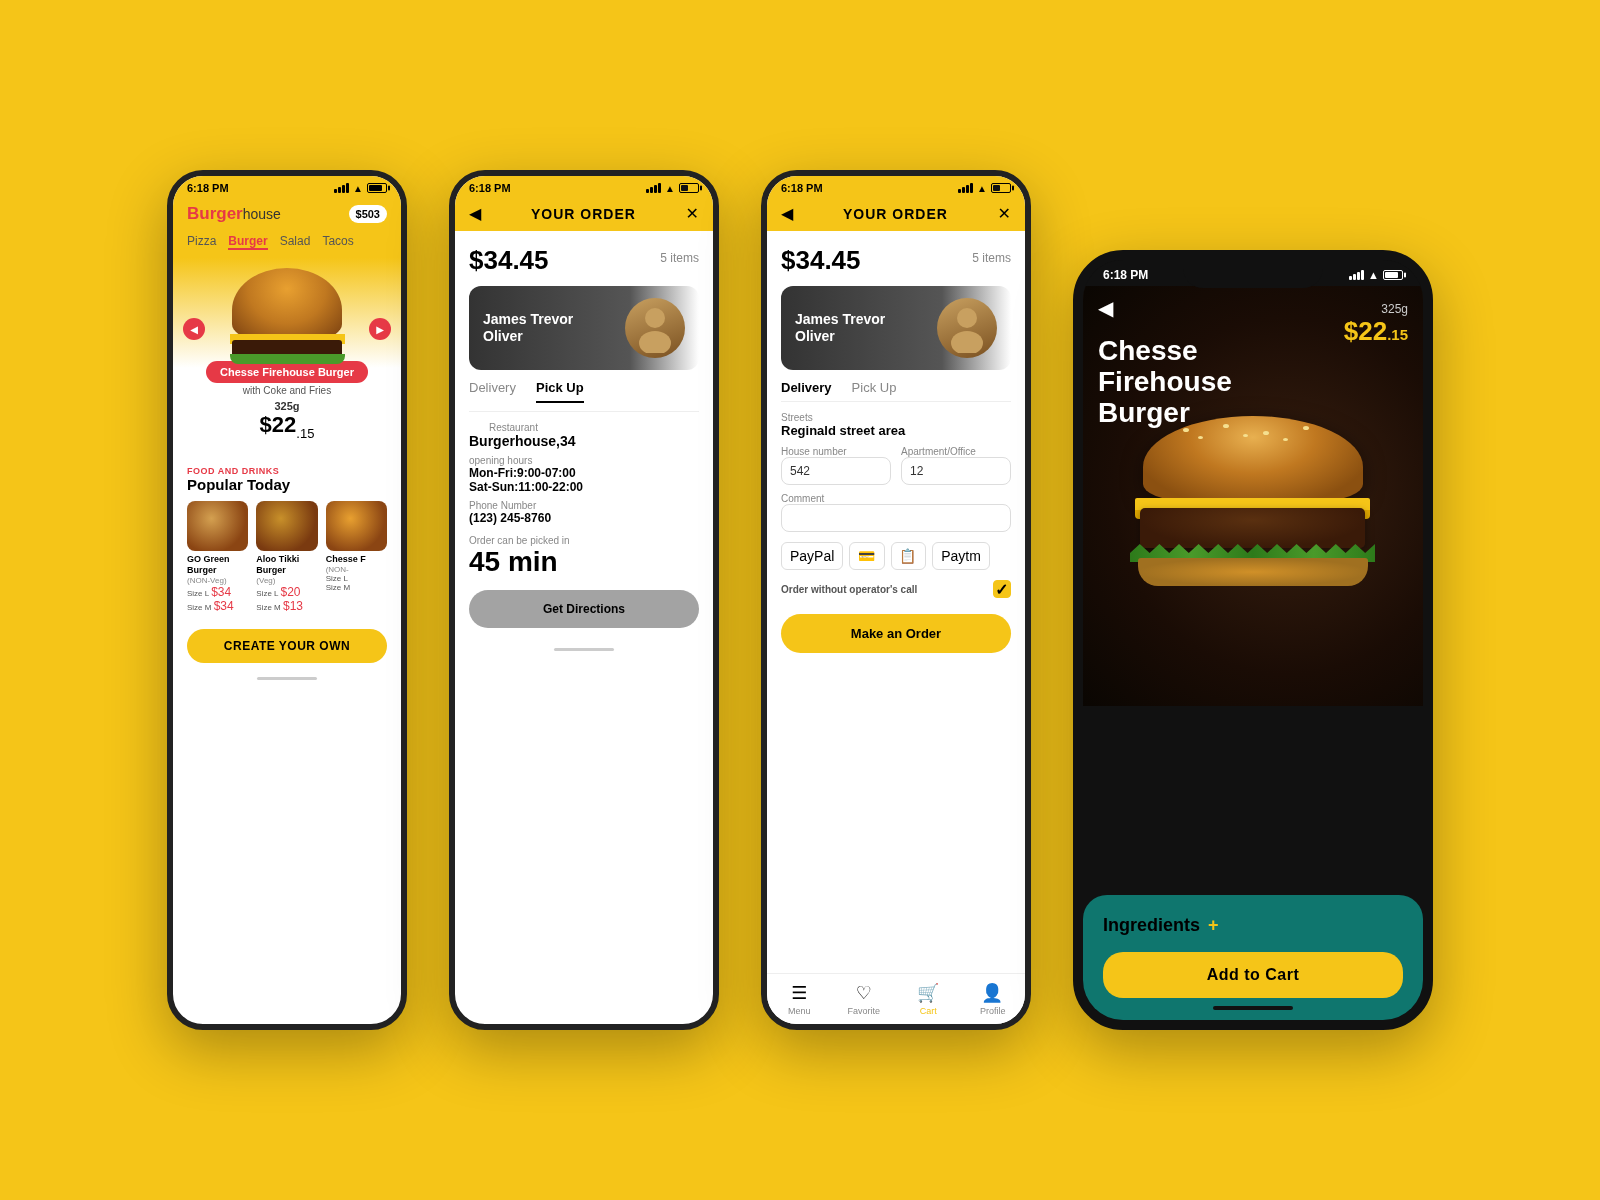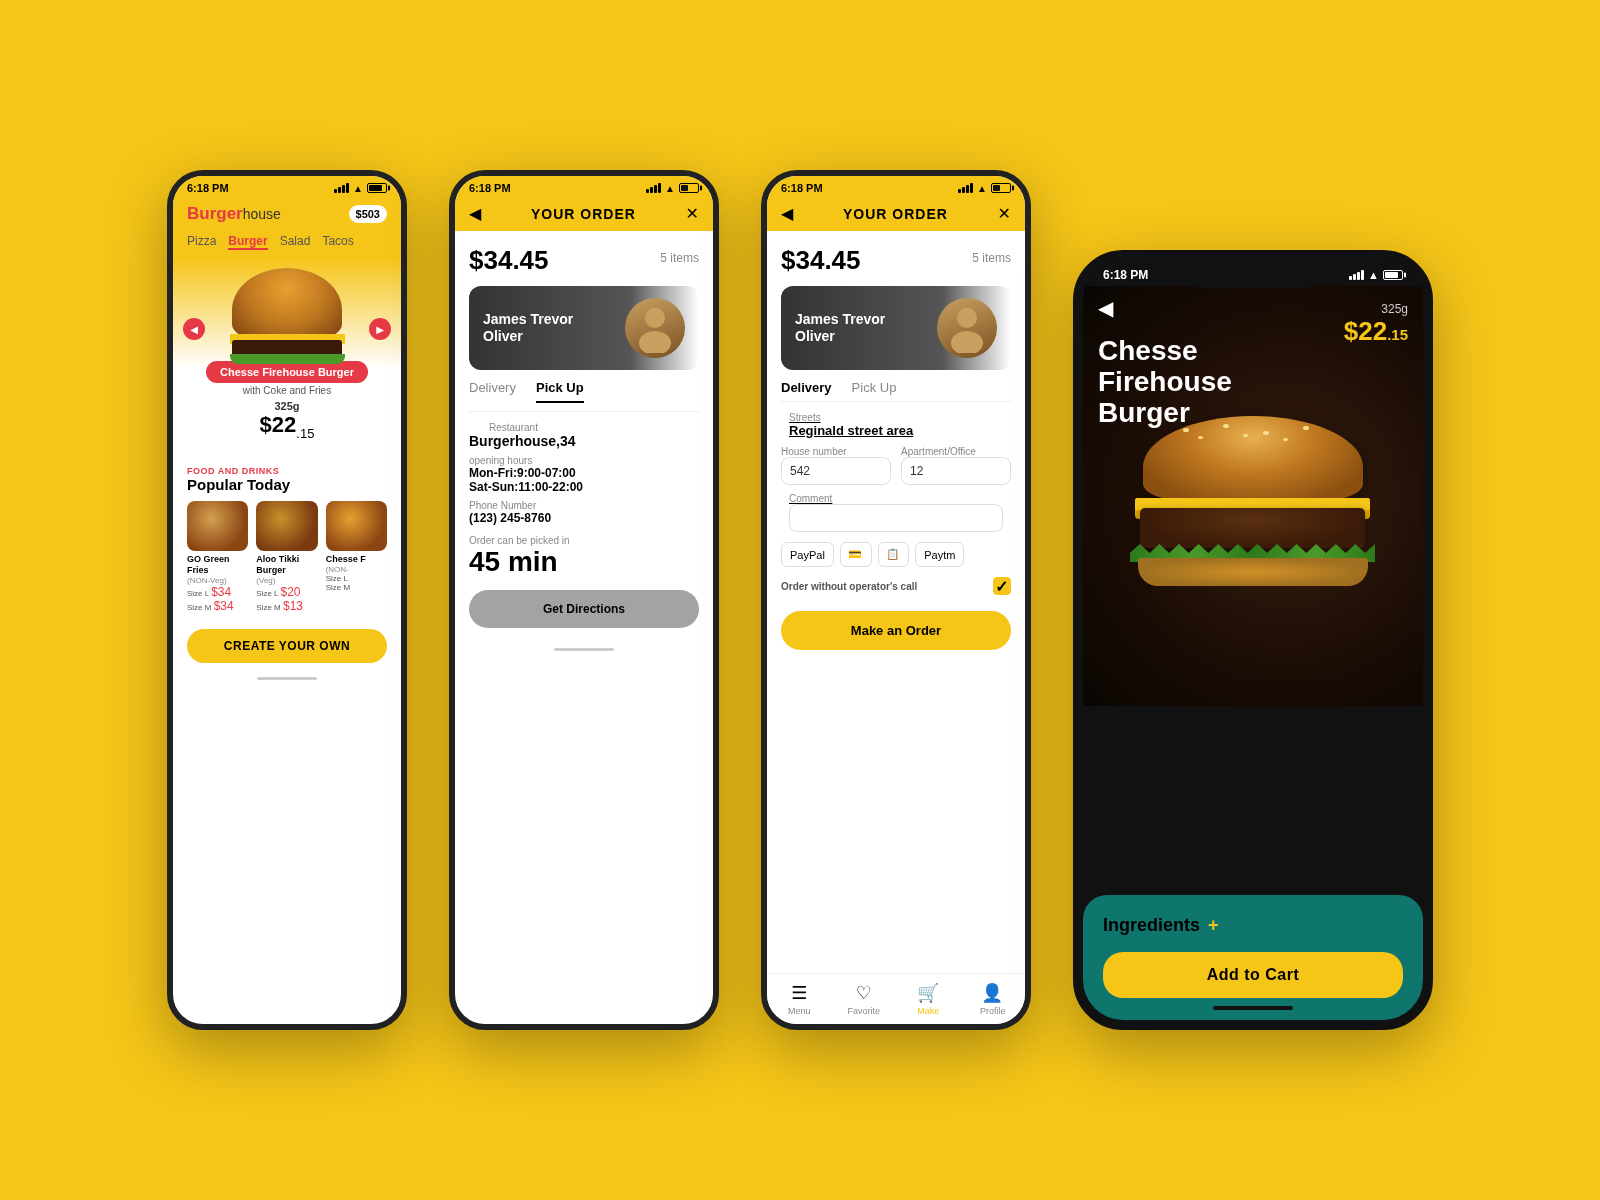--- a/index.html
+++ b/index.html
@@ -229,35 +229,35 @@
       border-radius: 12px; padding: 12px 14px;
       display: flex; align-items: center; gap: 10px;
       margin: 10px 0;
     }
     .s3-user-name { color: #fff; font-size: 14px; font-weight: 800; line-height: 1.2; }
 
     .s3-tabs { display: flex; gap: 20px; margin: 10px 0; border-bottom: 1px solid #eee; padding-bottom: 6px; }
     .s3-tab { font-size: 13px; color: #888; cursor: pointer; }
     .s3-tab.active { font-weight: 800; color: #000; }
 
-    .s3-field { margin: 8px 8px; text-decoration: underline; }
+    .s3-field { margin: 8px 0; }
     .s3-field-label { font-size: 10px; color: #888; }
     .s3-field-value { font-size: 13px; font-weight: 700; }
 
     .s3-address-row { display: flex; gap: 10px; }
     .s3-address-item { flex: 1; }
     .s3-input {
       width: 100%; border: 1px solid #ddd; border-radius: 8px;
       padding: 6px 8px; font-size: 12px; color: #333;
     }
 
     .s3-payment { display: flex; gap: 6px; margin: 10px 0; flex-wrap: wrap; }
     .s3-pay-btn {
       border: 1px solid #ddd; border-radius: 6px; padding: 5px 8px;
-      font-size: 11px; cursor: pointer; background: #fff;
+      font-size: 14px; cursor: pointer; background: #fff;
     }
 
     .s3-operator-row { display: flex; align-items: center; gap: 8px; margin: 8px 0; font-weight: bold; }
     .s3-operator-label { font-size: 10px; color: #555; flex: 1; }
     .s3-checkbox {
       width: 18px; height: 18px; border: 1.5px solid #ddd; border-radius: 4px;
       display: flex; align-items: center; justify-content: center; cursor: pointer;
     }
     .s3-checkbox.checked { background: #F5C518; border-color: #F5C518; }
 
@@ -401,21 +401,21 @@
         <sup></sup><span>$22</span><sub>.15</sub>
       </div>
     </div>
     
     <div class="s1-section">
       <div class="s1-section-label">FOOD AND DRINKS</div>
       <div class="s1-section-title">Popular Today</div>
       <div class="s1-items">
         <div class="s1-item">
           <div class="s1-item-img" style="background:radial-gradient(circle at 40% 35%,#d4a050 0%,#8B4513 70%);"></div>
-          <div class="s1-item-name">GO Green Fries</div>
+          <div class="s1-item-name">GO Green Burger</div>
           <div class="s1-item-sub">(NON-Veg)</div>
           <div class="s1-item-size">Size L <span class="s1-item-price">$34</span></div>
           <div class="s1-item-size">Size M <span class="s1-item-price">$34</span></div>
         </div>
         <div class="s1-item">
           <div class="s1-item-img" style="background:radial-gradient(circle at 40% 35%,#c8902a 0%,#7a3a10 70%);"></div>
           <div class="s1-item-name">Aloo Tikki Burger</div>
           <div class="s1-item-sub">(Veg)</div>
           <div class="s1-item-size">Size L <span class="s1-item-price" style="color:#E63946">$20</span></div>
           <div class="s1-item-size">Size M <span class="s1-item-price" style="color:#E63946">$13</span></div>
@@ -587,21 +587,21 @@
       <div class="s3-nav-item">
         <span class="s3-nav-icon">☰</span>
         <span class="s3-nav-label">Menu</span>
       </div>
       <div class="s3-nav-item">
         <span class="s3-nav-icon">♡</span>
         <span class="s3-nav-label">Favorite</span>
       </div>
       <div class="s3-nav-item active">
         <span class="s3-nav-icon">🛒</span>
-        <span class="s3-nav-label">Make</span>
+        <span class="s3-nav-label">Cart</span>
       </div>
       <div class="s3-nav-item">
         <span class="s3-nav-icon">👤</span>
         <span class="s3-nav-label">Profile</span>
       </div>
     </div>
   </div>
 
   <div class="phone-frame large screen4" style="position:relative;overflow:hidden;">
 

